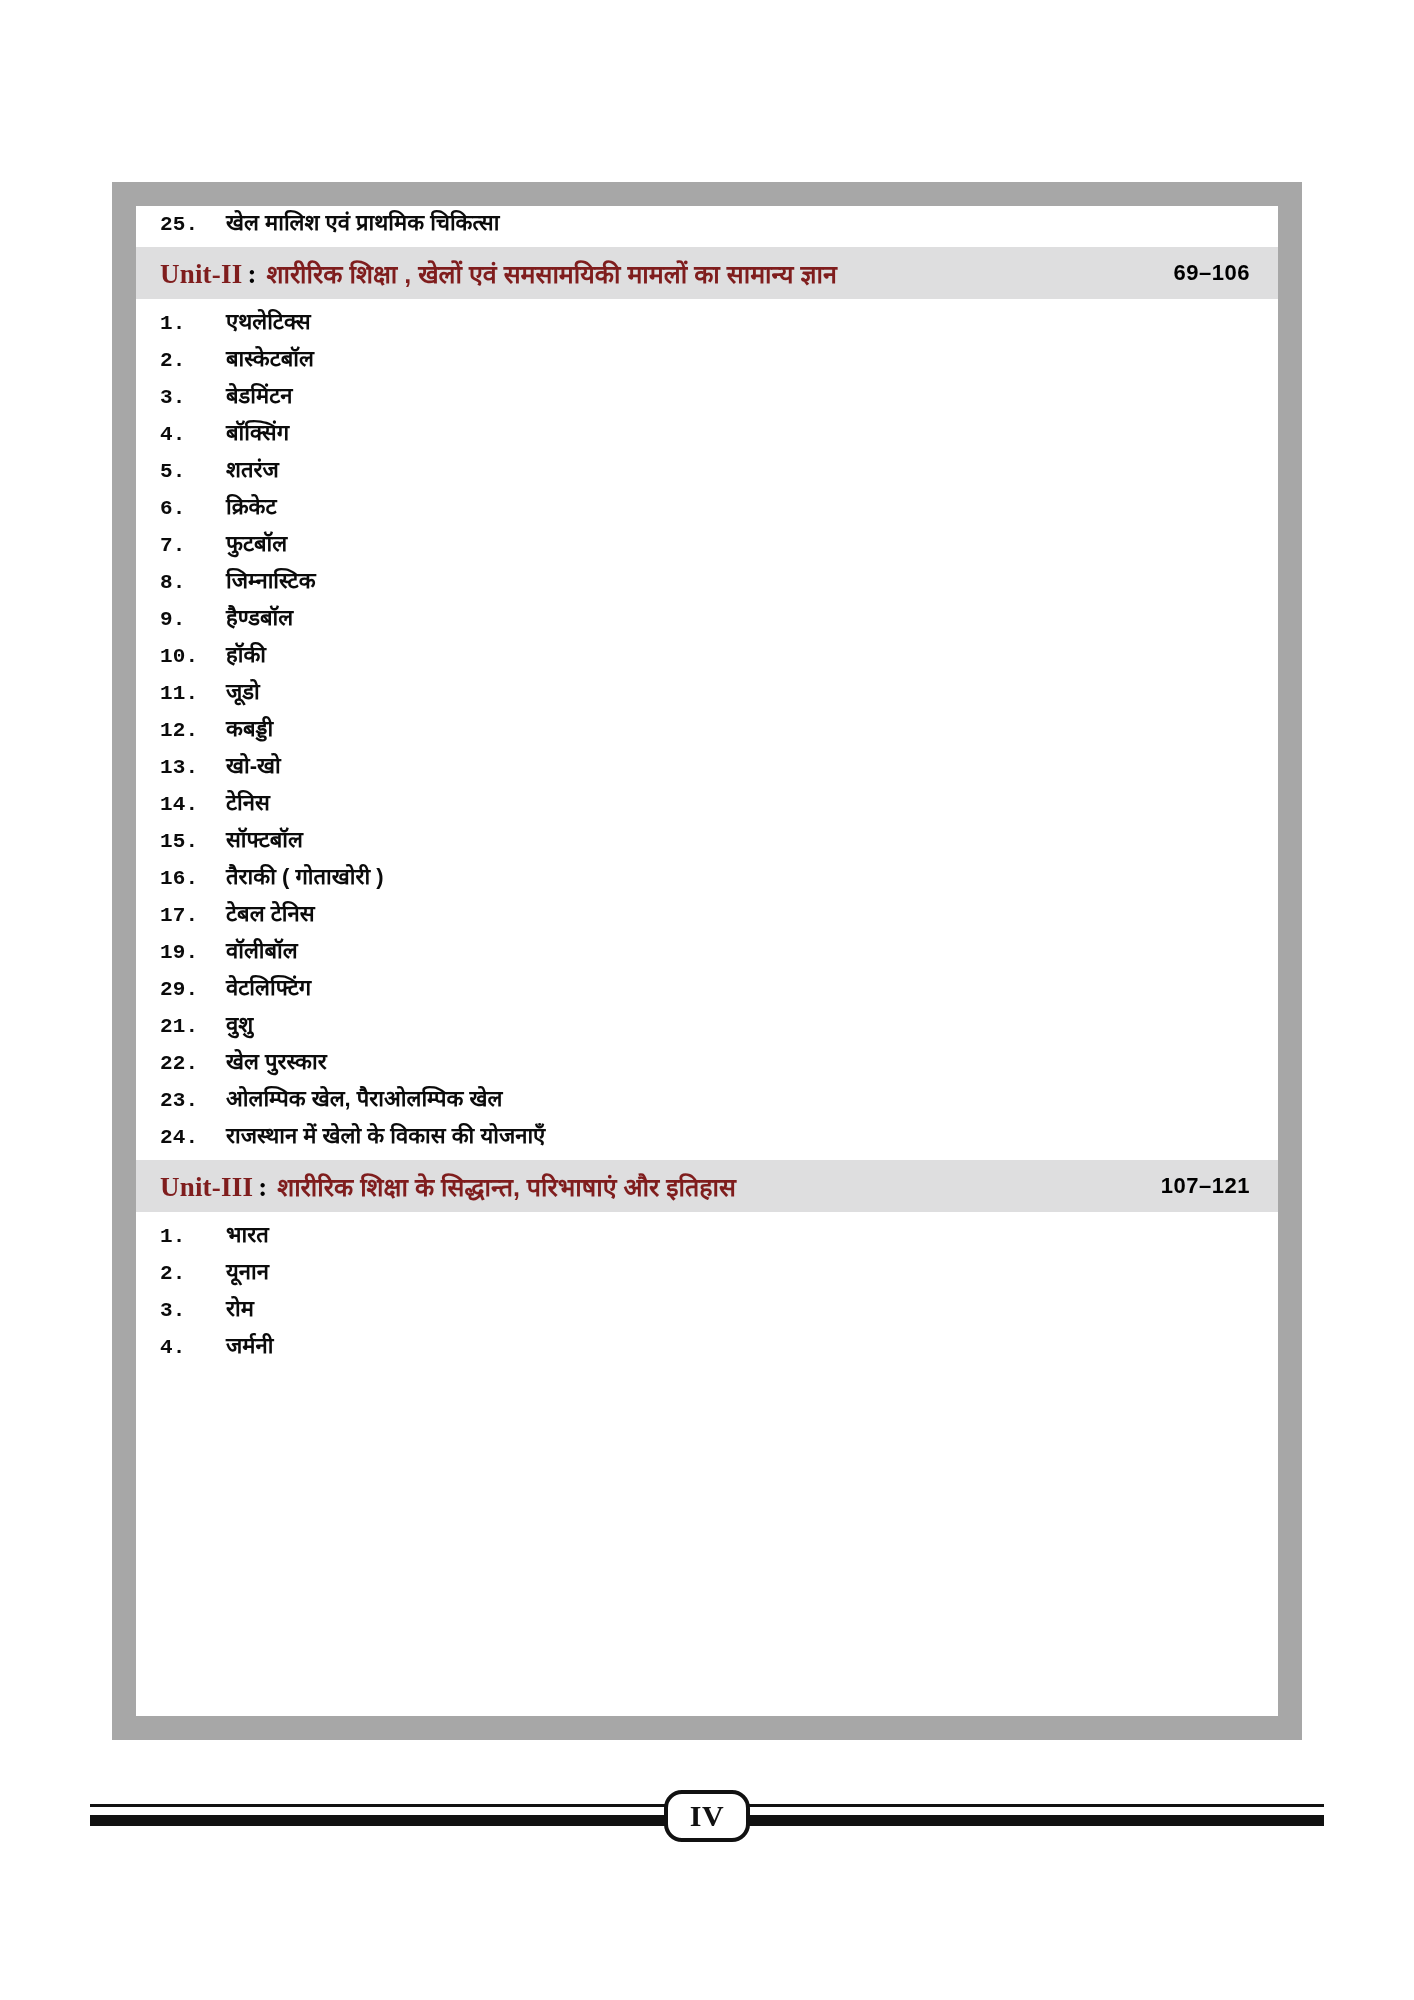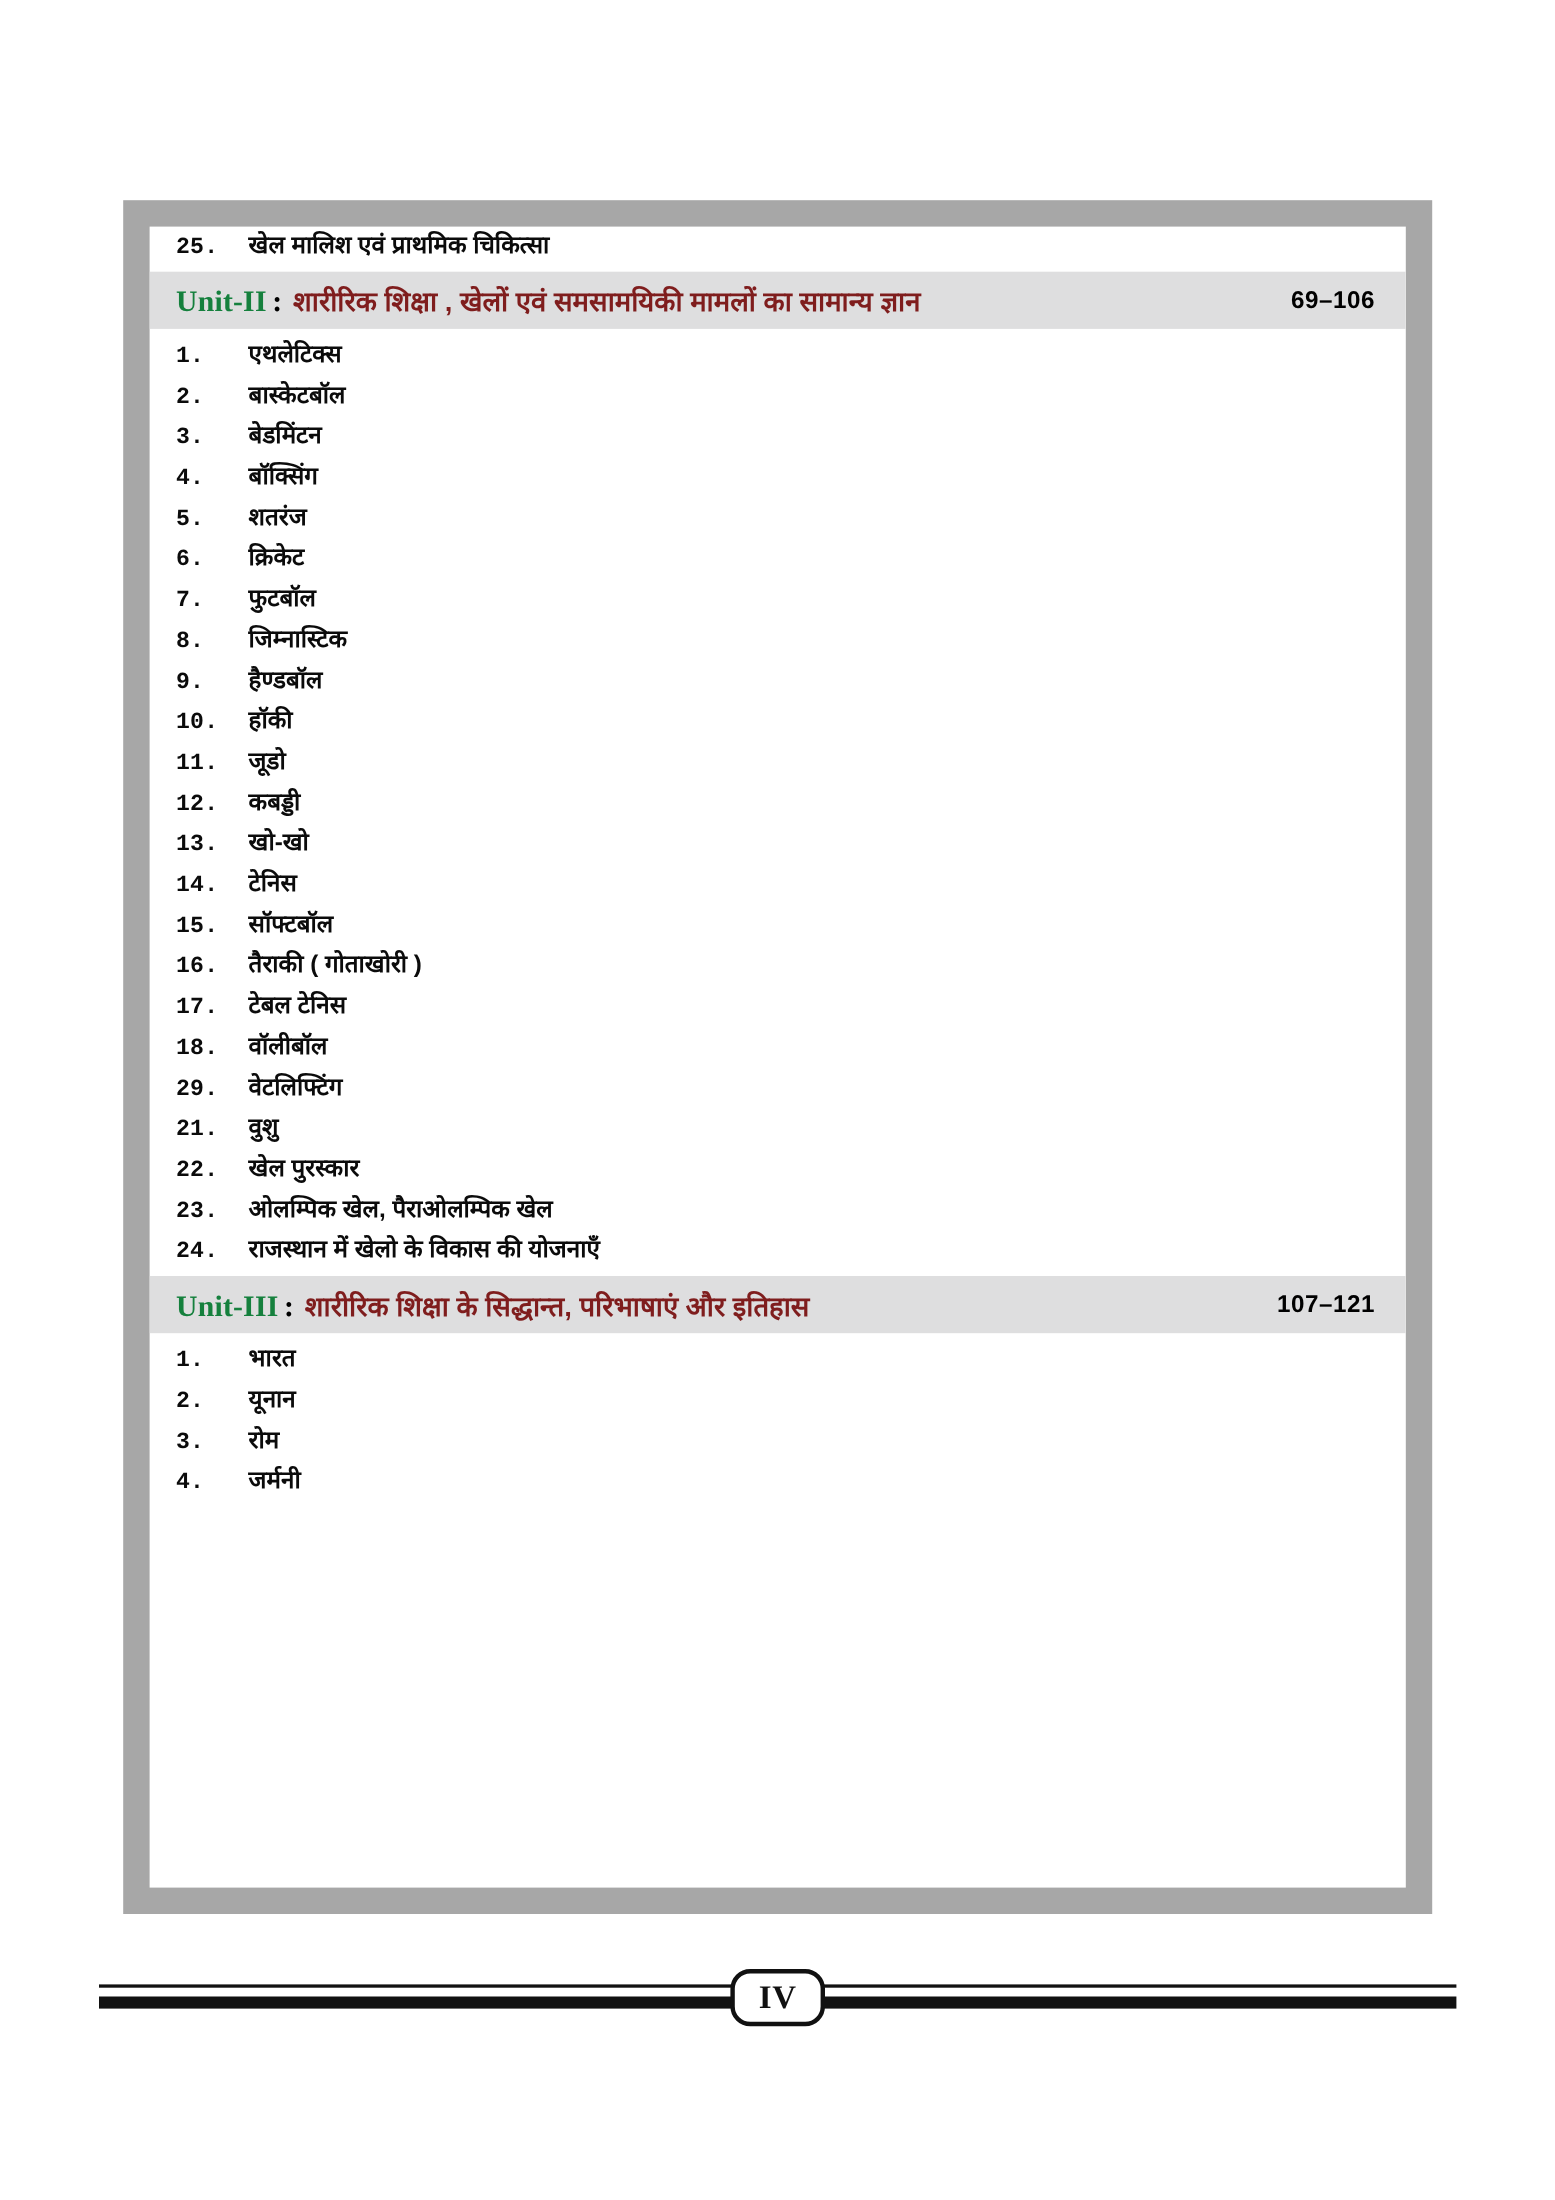--- a/index.html
+++ b/index.html
@@ -77,21 +77,21 @@
   .unit-band .unit-title {
     display: flex;
     align-items: baseline;
     gap: 0;
     white-space: nowrap;
   }
   .unit-band .unit-label {
     font-family: "Liberation Serif", "DejaVu Serif", serif;
     font-size: 27px;
     font-weight: 700;
-    color: #15803d;
+    color: #7f1d1d;
     letter-spacing: .2px;
   }
   .unit-band .unit-colon {
     font-family: "Liberation Serif", "DejaVu Serif", serif;
     font-size: 27px;
     font-weight: 700;
     color: #000;
     padding: 0 10px 0 5px;
   }
   .unit-band .unit-subject {
@@ -237,21 +237,21 @@
         </div>
         <div class="entry">
           <span class="num">16.</span>
           <span class="txt">तैराकी ( गोताखोरी )</span>
         </div>
         <div class="entry">
           <span class="num">17.</span>
           <span class="txt">टेबल टेनिस</span>
         </div>
         <div class="entry">
-          <span class="num">18.</span>
+          <span class="num">19.</span>
           <span class="txt">वॉलीबॉल</span>
         </div>
         <div class="entry">
           <span class="num">29.</span>
           <span class="txt">वेटलिफ्टिंग</span>
         </div>
         <div class="entry">
           <span class="num">21.</span>
           <span class="txt">वुशु</span>
         </div>

